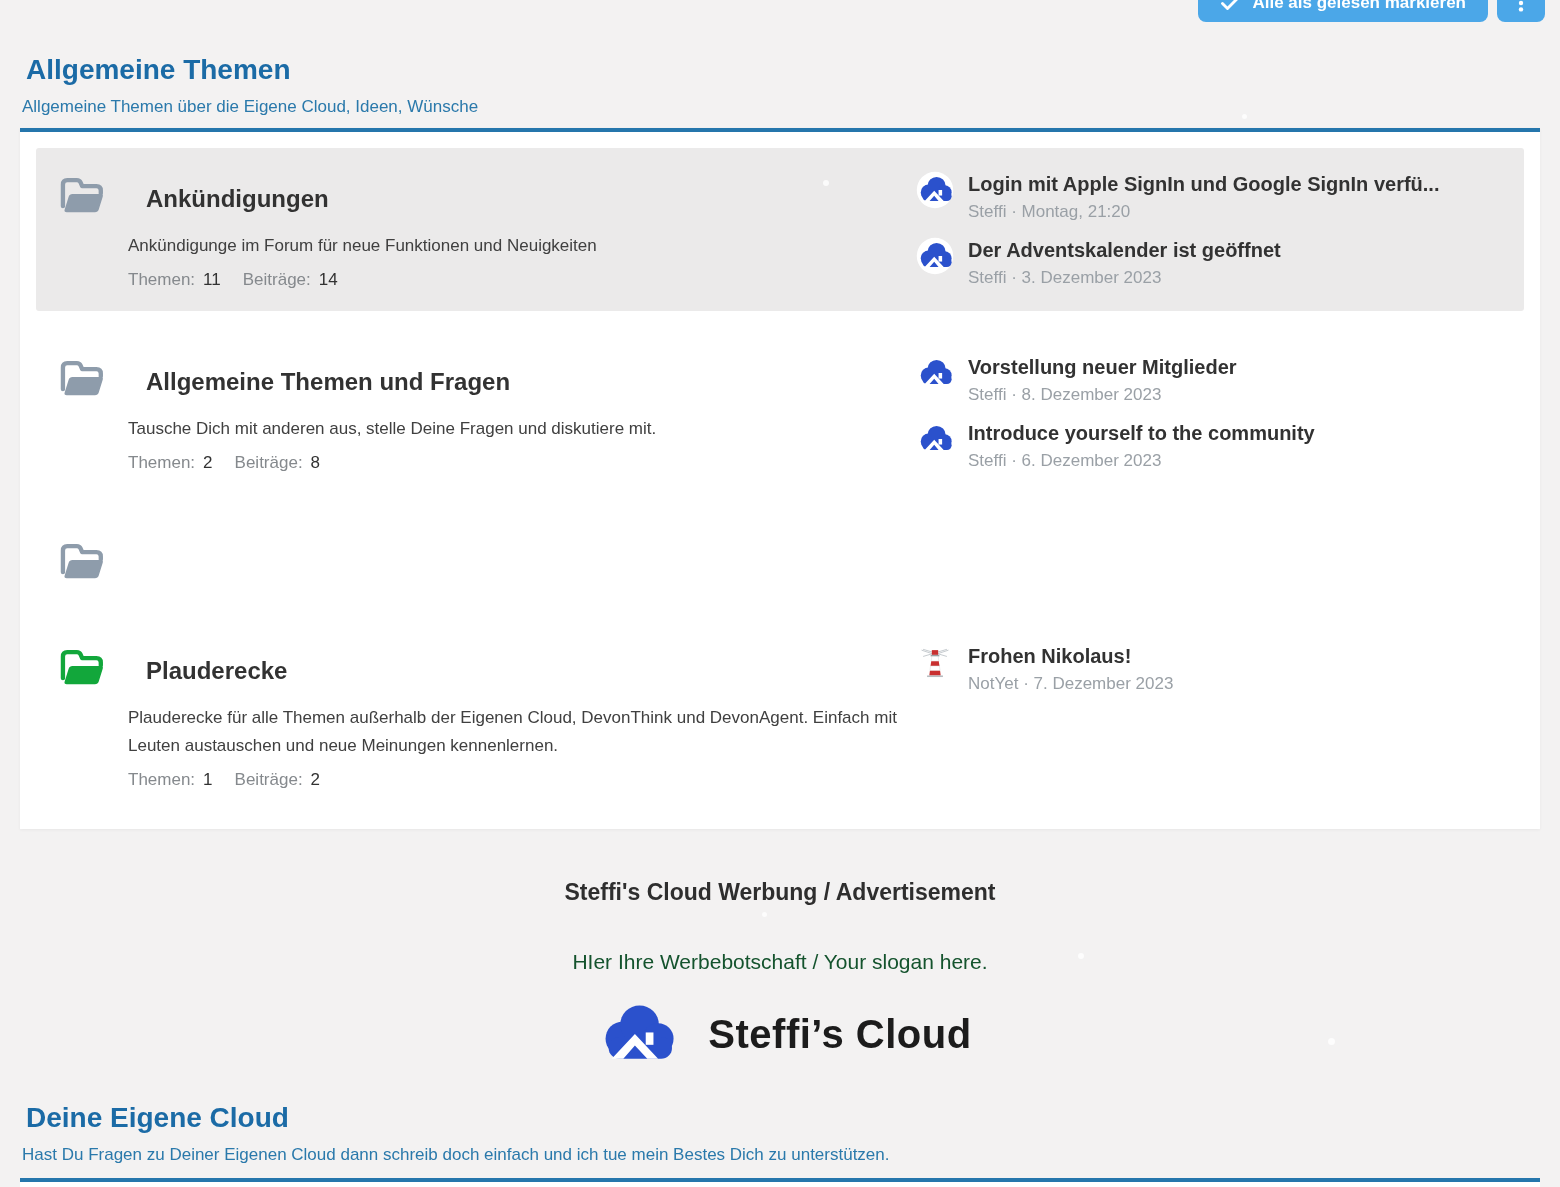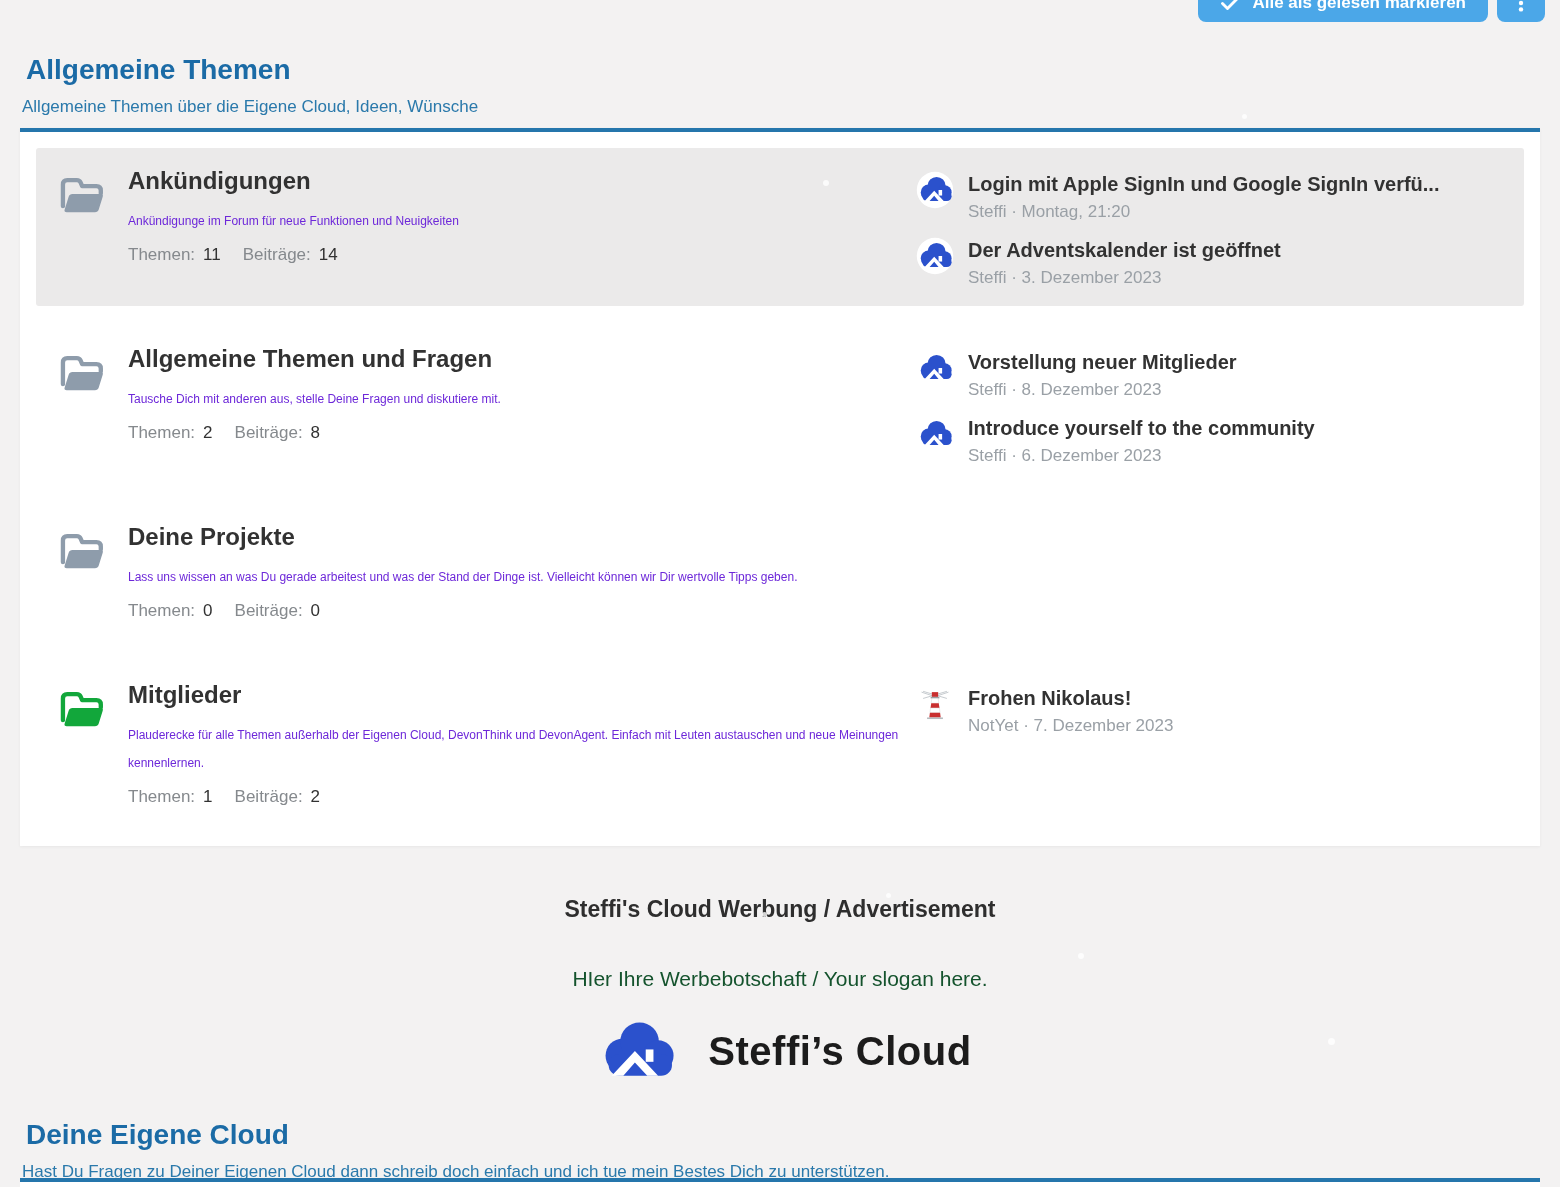--- a/index.html
+++ b/index.html
@@ -34,22 +34,22 @@
   }
   .board-row { display:flex; padding:18px 20px; margin-bottom:20px; border-radius:3px; }
   .board-row.highlight { background:#ebeaea; }
   .board-row:last-child { margin-bottom:0; }
 
   .board-icon { width:52px; height:44px; flex:none; margin:6px 20px 0 0; color:#8e9cab; }
   .board-icon.green { color:#12a73b; }
   .board-icon svg { width:52px; height:44px; display:block; }
 
   .board-main { flex:1; min-width:0; padding-right:16px; }
-  .board-title { font-size:24px; font-weight:bold; color:#323232; margin:0; line-height:30px; cursor:pointer; }
-  .board-desc { margin-top:11px; font-size:12px; line-height:28px; color:#6d28d9; max-width:800px; }
+  .board-title { font-size:24px; font-weight:bold; color:#323232; margin:18px; line-height:30px; cursor:pointer; }
+  .board-desc { margin-top:11px; font-size:17px; line-height:28px; color:#404040; max-width:800px; }
   .board-stats { margin-top:7px; font-size:17px; line-height:26px; color:#85898d; }
   .stat-label { color:#85898d; }
   .stat-value { color:#323232; margin:0 22px 0 8px; }
   .stat-value:last-child { margin-right:4px; }
 
   .board-latest { width:588px; flex:none; display:flex; flex-direction:column; gap:15px; padding-top:5px; }
   .topic { display:flex; gap:14px; align-items:flex-start; }
   .topic-avatar { width:38px; height:38px; flex:none; border-radius:50%; overflow:hidden; cursor:pointer; }
   .topic-avatar svg { width:38px; height:38px; display:block; }
   .topic-body { flex:1; min-width:0; }
@@ -242,39 +242,32 @@
     </div>
   </div>
 
   <div class="board-row">
     <div class="board-icon">
       <svg viewBox="0 0 60 48">
         <path d="M8 38 V13 q0-5 5-5 h11 q3.2 0 4.3 2.6 l1.9 4.4 h16.5 q5 0 5 5 v3.5" fill="none" stroke="currentColor" stroke-width="5" stroke-linejoin="round" stroke-linecap="round"></path>
         <path d="M19 24 h32.5 q3.4 0 2.4 3.2 l-4.6 14.6 q-1 3.2-4.4 3.2 H12.4 q-3.4 0-2.4-3.2 l4.6-14.6 q1-3.2 4.4-3.2 z" fill="currentColor"></path>
       </svg>
     </div>
-    <div class="board-main">
-      <h2 class="board-title">Deine Projekte</h2>
-      <div class="board-desc">Lass uns wissen an was Du gerade arbeitest und was der Stand der Dinge ist. Vielleicht können wir Dir wertvolle Tipps geben.</div>
-      <div class="board-stats">
-        <span class="stat-label">Themen:</span><span class="stat-value">0</span><span class="stat-label">Beiträge:</span><span class="stat-value">0</span>
-      </div>
-    </div>
     <div class="board-latest"></div>
   </div>
 
   <div class="board-row">
     <div class="board-icon green">
       <svg viewBox="0 0 60 48">
         <path d="M8 38 V13 q0-5 5-5 h11 q3.2 0 4.3 2.6 l1.9 4.4 h16.5 q5 0 5 5 v3.5" fill="none" stroke="currentColor" stroke-width="5" stroke-linejoin="round" stroke-linecap="round"></path>
         <path d="M19 24 h32.5 q3.4 0 2.4 3.2 l-4.6 14.6 q-1 3.2-4.4 3.2 H12.4 q-3.4 0-2.4-3.2 l4.6-14.6 q1-3.2 4.4-3.2 z" fill="currentColor"></path>
       </svg>
     </div>
     <div class="board-main">
-      <h2 class="board-title">Mitglieder</h2>
+      <h2 class="board-title">Plauderecke</h2>
       <div class="board-desc">Plauderecke für alle Themen außerhalb der Eigenen Cloud, DevonThink und DevonAgent. Einfach mit Leuten austauschen und neue Meinungen kennenlernen.</div>
       <div class="board-stats">
         <span class="stat-label">Themen:</span><span class="stat-value">1</span><span class="stat-label">Beiträge:</span><span class="stat-value">2</span>
       </div>
     </div>
     <div class="board-latest">
       <div class="topic">
         <div class="topic-avatar">
           <svg viewBox="0 0 48 48">
             <circle cx="24" cy="24" r="23" fill="#fff"></circle>

